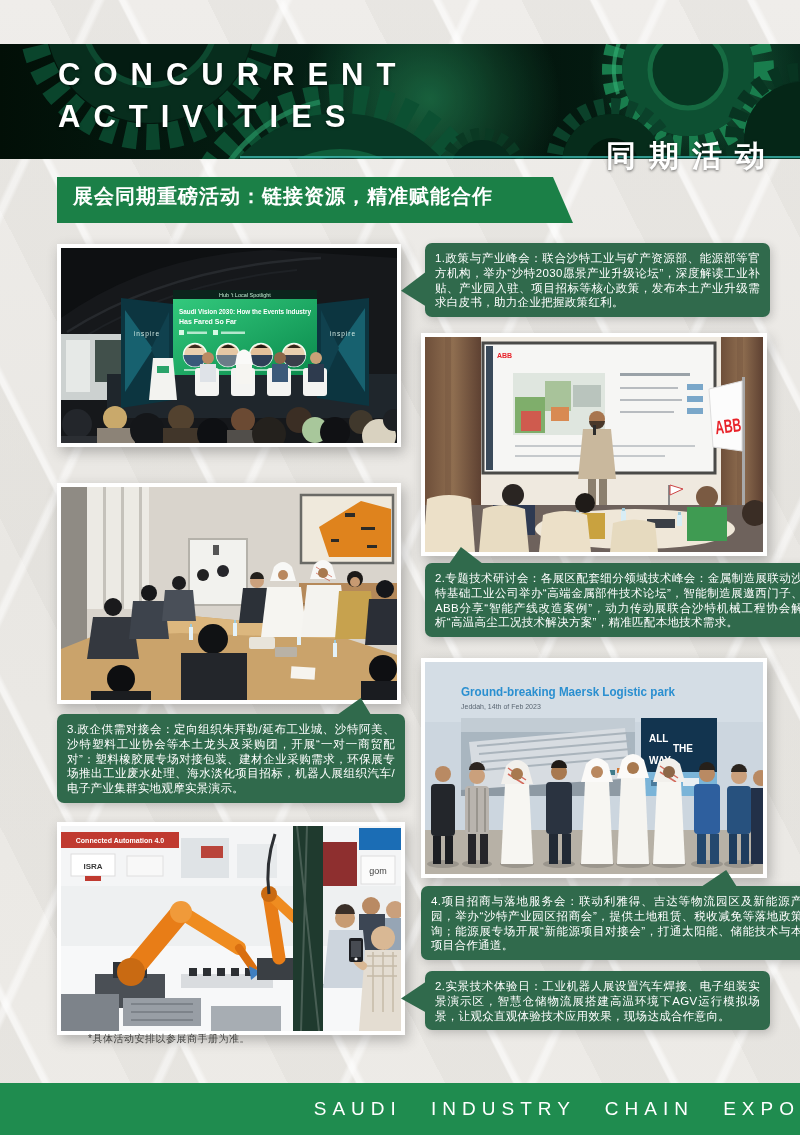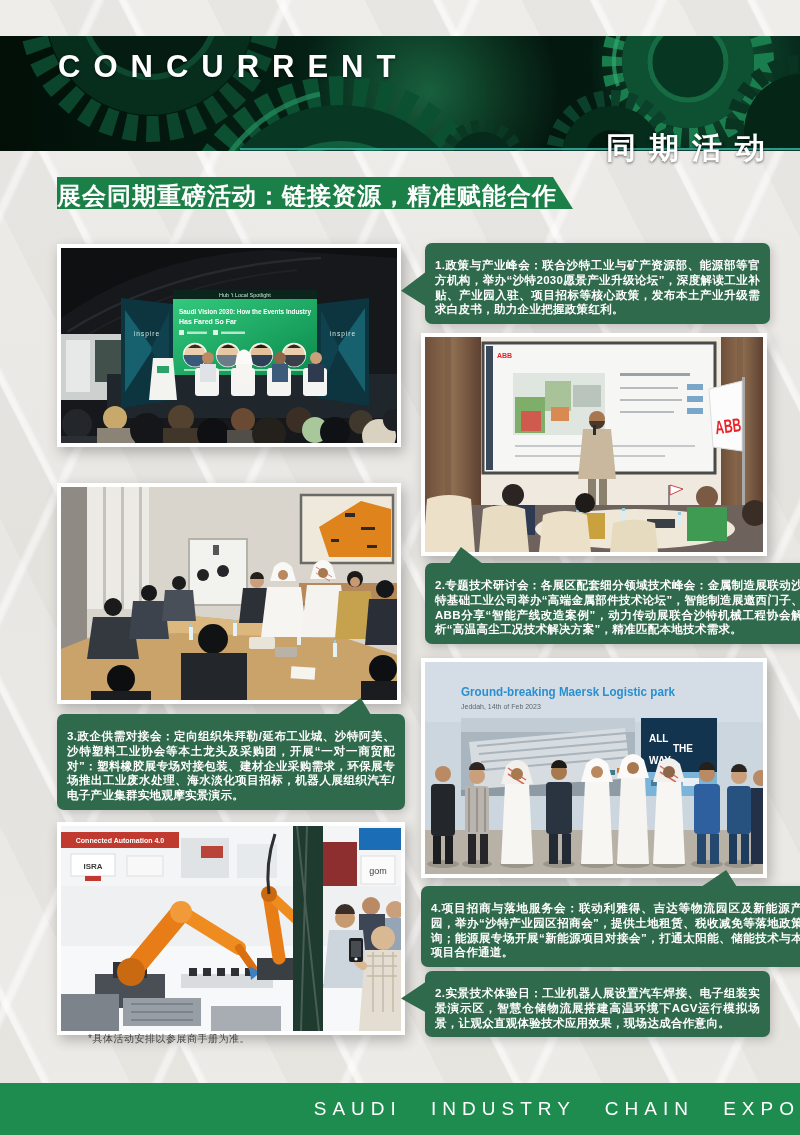--- a/index.html
+++ b/index.html
@@ -13,43 +13,43 @@
     background:#eae8e4;overflow:hidden;
     font-family:"Liberation Sans","DejaVu Sans",sans-serif;
   }
   .texture{
     position:absolute;inset:0;pointer-events:none;
     background:
       repeating-linear-gradient(115deg, rgba(255,255,255,0) 0 84px, rgba(255,255,255,.5) 88px 92px, rgba(255,255,255,0) 96px 170px),
       repeating-linear-gradient(63deg, rgba(219,217,212,.35) 0 60px, rgba(255,255,255,.55) 62px 66px, rgba(219,217,212,0) 70px 140px),
       linear-gradient(180deg,#efedea 0%,#e9e7e3 50%,#edebe7 100%);
   }
-  .header-band{position:absolute;left:0;top:36px;width:800px;height:144px;overflow:hidden;}
+  .header-band{position:absolute;left:0;top:44px;width:800px;height:144px;overflow:hidden;}
   .header-band svg{display:block;}
   .header-title{
     position:absolute;left:58px;top:10px;color:#ffffff;font-weight:700;
     font-size:31px;letter-spacing:13px;line-height:42px;text-shadow:0 1px 3px rgba(0,0,0,.55);
   }
   .header-cn{
     position:absolute;right:22px;bottom:11px;color:#ffffff;font-weight:700;
     font-size:30px;letter-spacing:13px;text-shadow:0 1px 3px rgba(0,0,0,.6);
   }
   .section-banner{
-    position:absolute;left:57px;top:177px;width:516px;height:32px;box-sizing:border-box;
+    position:absolute;left:57px;top:177px;width:516px;height:46px;box-sizing:border-box;
     background:var(--banner-green);
     clip-path:polygon(0 0, calc(100% - 20px) 0, 100% 100%, 0 100%);
-    color:#fff;font-size:24px;font-weight:700;line-height:38px;
-    letter-spacing:1px;white-space:nowrap;
+    color:#fff;font-size:20px;font-weight:700;line-height:38px;
+    padding-left:16px;letter-spacing:1px;white-space:nowrap;
   }
   .photo{position:absolute;background:#ffffff;padding:4px;box-shadow:3px 5px 12px rgba(40,40,40,.30);}
   .photo svg{display:block;}
   .bubble{
     position:absolute;box-sizing:border-box;background:var(--box-green);color:#ffffff;
-    font-size:11.5px;font-weight:700;line-height:14.8px;letter-spacing:.3px;
-    padding:15px 10px 7px 10px;border-radius:7px;text-align:justify;
+    font-size:11.5px;font-weight:400;line-height:14.8px;letter-spacing:.3px;
+    padding:8px 10px 7px 10px;border-radius:7px;text-align:justify;
     box-shadow:2px 3px 8px rgba(40,40,40,.22);
   }
   .tail{position:absolute;background:var(--box-green);}
   .tail-left{clip-path:polygon(100% 0,100% 100%,0 55%);}
   .tail-up-l{clip-path:polygon(0 100%,100% 100%,35% 0);}
   .tail-up-r{clip-path:polygon(0 100%,100% 100%,70% 0);}
   .footnote{position:absolute;left:40px;top:1032px;font-size:10px;color:#3f3f3d;letter-spacing:.5px;margin-left:48px;}
   .footer{
     position:absolute;left:0;top:1083px;width:800px;height:52px;background:var(--footer-green);
     color:#fff;display:flex;align-items:center;justify-content:flex-end;
@@ -102,20 +102,21 @@
       <circle cx="802" cy="96" r="68" fill="none" stroke="#0a3c26" stroke-width="18" stroke-dasharray="10 8"></circle>
       <circle cx="802" cy="96" r="58" fill="#062c1b"></circle>
 
       <circle cx="482" cy="128" r="38" fill="none" stroke="#0c4128" stroke-width="12" stroke-dasharray="8 6"></circle>
       <circle cx="482" cy="128" r="32" fill="#073120"></circle>
       <rect x="240" y="112" width="560" height="2.2" fill="#49d9d0" opacity=".75"></rect>
       <rect width="800" height="115" fill="#000" opacity=".12"></rect>
     </svg>
     <div class="header-title">
       <div>CONCURRENT</div>
+      <div>ACTIVITIES</div>
     </div>
     <div class="header-cn">同期活动</div>
   </div>
 
   <div class="section-banner">展会同期重磅活动：链接资源，精准赋能合作</div>
 
   <div class="photo" style="left:57px;top:244px;">
     <svg width="336" height="195" viewBox="0 0 336 195">
       <defs>
         <linearGradient id="grnscr" x1="0" y1="0" x2="1" y2="1">

